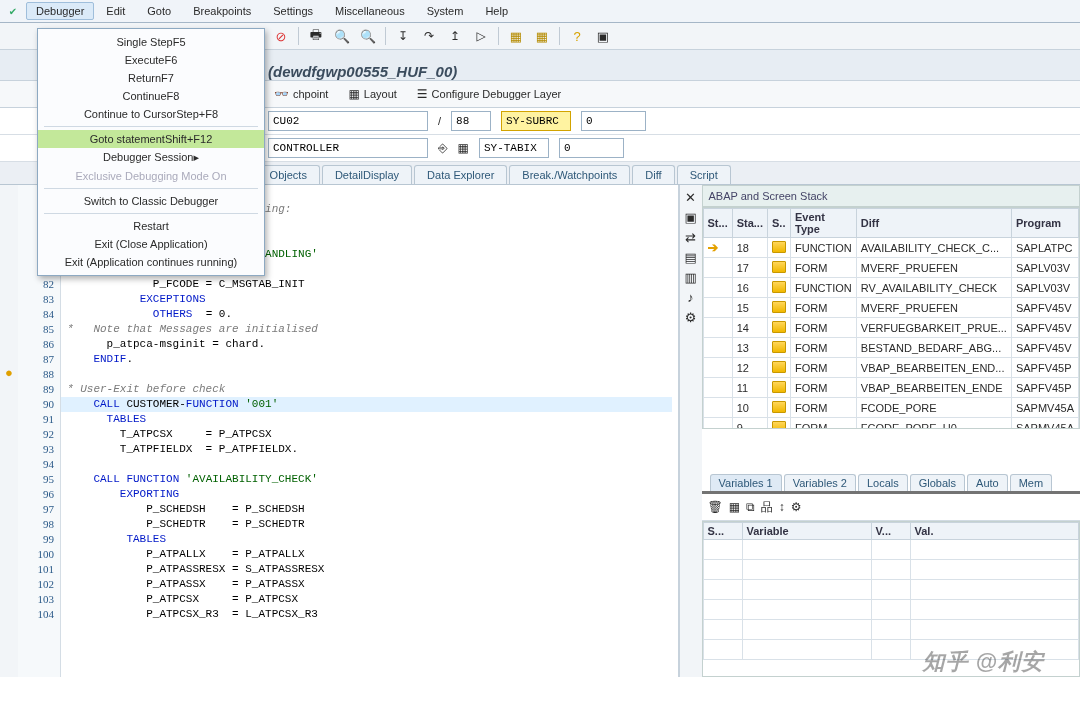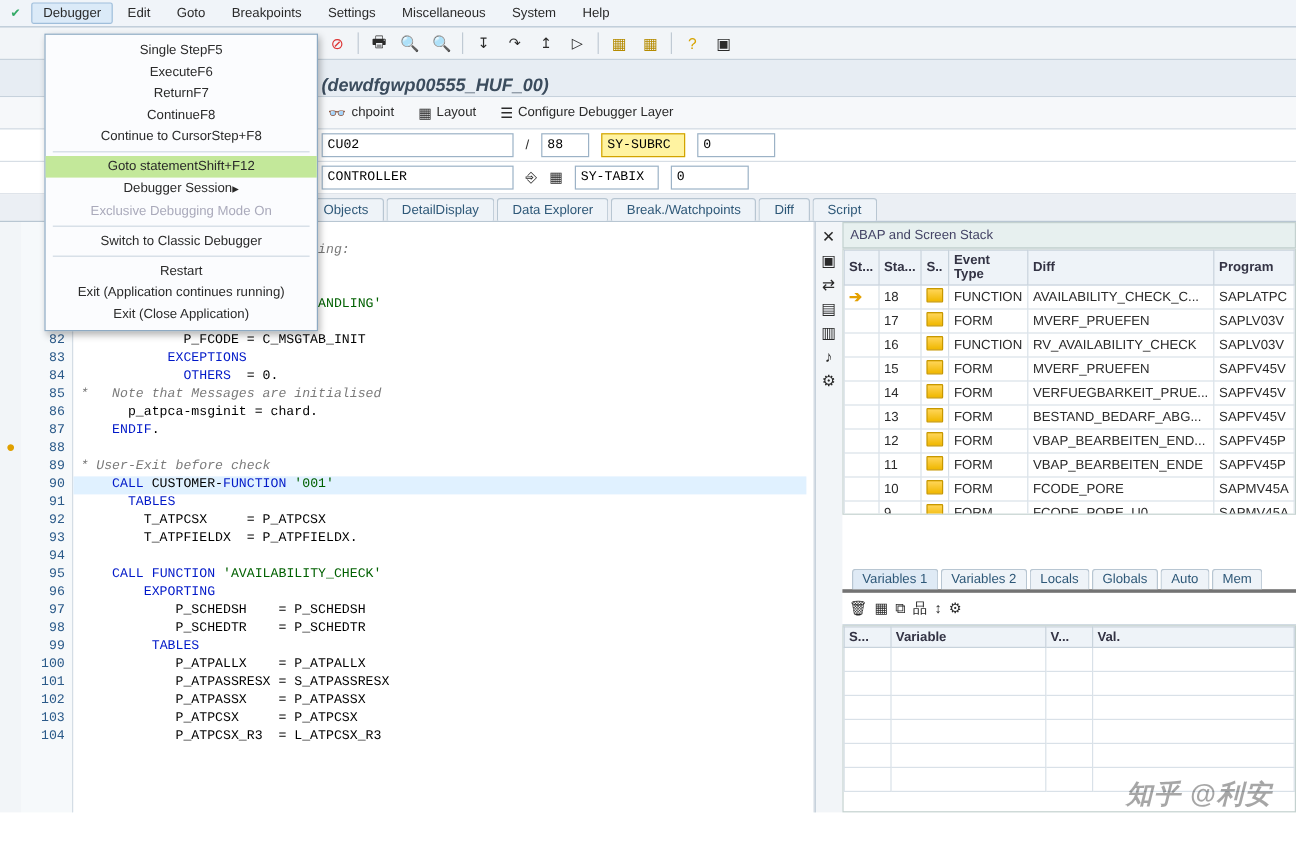--- a/index.html
+++ b/index.html
@@ -16,21 +16,21 @@
 .subtool .sbtn{display:inline-flex;align-items:center;gap:4px;padding:2px 6px}
 .info-row{display:flex;align-items:center;height:26px;background:#fff;border-bottom:1px solid #d7dee5;padding-left:268px;gap:10px}
 .info-row input{height:18px;border:1px solid #9cb2c6;background:#fff;font-size:11px;padding:0 4px;font-family:Liberation Mono, monospace}
 .info-row .sel{background:#fff3a1;border:1px solid #d2a300}
 .tabs{display:flex;align-items:flex-end;height:22px;background:#ebeff4;padding-left:46px;border-bottom:1px solid #b8c6d2}
 .tab{padding:3px 12px;border:1px solid #b8c6d2;border-bottom:none;background:#eef3f8;margin-right:2px;border-radius:3px 3px 0 0;color:#2e5878}
 .tab.active{background:#dfeaf5}
 .content{display:flex;height:492px}
 .code-area{width:680px;display:flex;border-right:1px solid #c7d2dc}
 .gutter-icons{width:18px;background:#f2f5f8}
-.gutter{width:36px;background:#f6f9fb;border-right:1px solid #d4dde5;text-align:right;padding-right:6px;font-family:Liberation Mono, monospace;font-size:11px;color:#2b5a89;line-height:15px;padding-top:2px}
+.gutter{width:36px;background:#f6f9fb;border-right:1px solid #d4dde5;text-align:right;padding-right:6px;font-family:Liberation Serif, serif;font-size:11px;color:#2b5a89;line-height:15px;padding-top:2px}
 .code{flex:1;font-family:'Courier New',monospace;font-size:11px;line-height:15px;padding:2px 0 0 6px;white-space:pre;color:#000;position:relative;overflow:hidden}
 .kw{color:#0018c8}
 .cm{color:#7a7a7a;font-style:italic}
 .str{color:#006000}
 .code .hl{background:#e0f1ff;display:inline-block;width:calc(100% - 6px);margin-left:-6px;padding-left:6px}
 .side-icons{width:22px;display:flex;flex-direction:column;align-items:center;gap:4px;padding-top:4px;background:#f2f5f8;border-left:1px solid #c7d2dc}
 .side-icons span{font-size:13px;width:18px;height:16px;display:inline-flex;align-items:center;justify-content:center}
 .right{flex:1;display:flex;flex-direction:column}
 .panel-title{height:20px;background:#e7f0ef;border:1px solid #c4d1cf;display:flex;align-items:center;padding:0 6px;color:#446;font-size:11px}
 .grid{border:1px solid #c4d1cf;flex:1;min-height:0}
@@ -38,21 +38,21 @@
 .grid th{background:#eef3f8;border:1px solid #c8d3dc;padding:2px 4px;text-align:left;font-weight:bold;color:#334}
 .grid td{border:1px solid #d9e1e8;padding:1px 4px;height:17px;white-space:nowrap;overflow:hidden}
 .dropdown{position:absolute;left:37px;top:28px;width:226px;background:#fbfcfe;border:1px solid #8da9c2;box-shadow:2px 3px 6px rgba(0,0,0,0.3);z-index:1000;padding:4px 0}
 .dropdown .item{display:flex;justify-content:center;padding:3px 14px;cursor:default}
 .dropdown .item.highlight{background:#c3e89a}
 .dropdown .item.disabled{color:#aab}
 .dropdown hr{border:none;border-top:1px solid #cfd9e3;margin:3px 6px}
 .mini-toolbar{display:flex;align-items:center;height:22px;gap:6px;padding:2px 6px;border-bottom:1px solid #d1dbe3}
 .right-tabs{display:flex;height:22px;align-items:flex-end;padding-left:8px;border-bottom:3px solid #737373;margin-top:40px}
 .right-tabs .tab{padding:2px 8px;font-size:11px}
-.watermark{position:absolute;right:20px;bottom:28px;font-size:22px;font-style:italic;color:rgba(0,0,0,.35);font-weight:bold;letter-spacing:1px;z-index:500}
+.watermark{position:absolute;right:36px;bottom:28px;font-size:22px;font-style:italic;color:rgba(0,0,0,.35);font-weight:bold;letter-spacing:1px;z-index:500}
 .stack-icon{display:inline-block;width:12px;height:10px;background:linear-gradient(#ffd65a,#f0b800);border:1px solid #c79800;border-radius:1px}
 .arrow-cur{color:#e4a100;font-size:13px;font-weight:bold}
 .sm-ico{font-size:12px}
 </style>
 </head>
 <body>
 
 <div class="menubar">
   <span class="mb-icon">✔</span>
   <span class="menu open">Debugger</span>
@@ -103,25 +103,25 @@
   <div class="item">
       <span>Switch to Classic Debugger</span>
       <span></span>
     </div>
   <hr>
   <div class="item">
       <span>Restart</span>
       <span></span>
     </div>
   <div class="item">
+      <span>Exit (Close Application)</span>
+      <span></span>
+    </div>
+  <div class="item">
       <span>Exit (Application continues running)</span>
-      <span></span>
-    </div>
-  <div class="item">
-      <span>Exit (Close Application)</span>
       <span></span>
     </div>
 </div>
 
 <div class="toolbar">
   <span style="width:268px"></span>
   <span class="tb-btn" style="color:#d33">⊘</span>
   <span class="tb-sep"></span>
   <span class="tb-btn">🖶</span>
   <span class="tb-btn">🔍</span>

